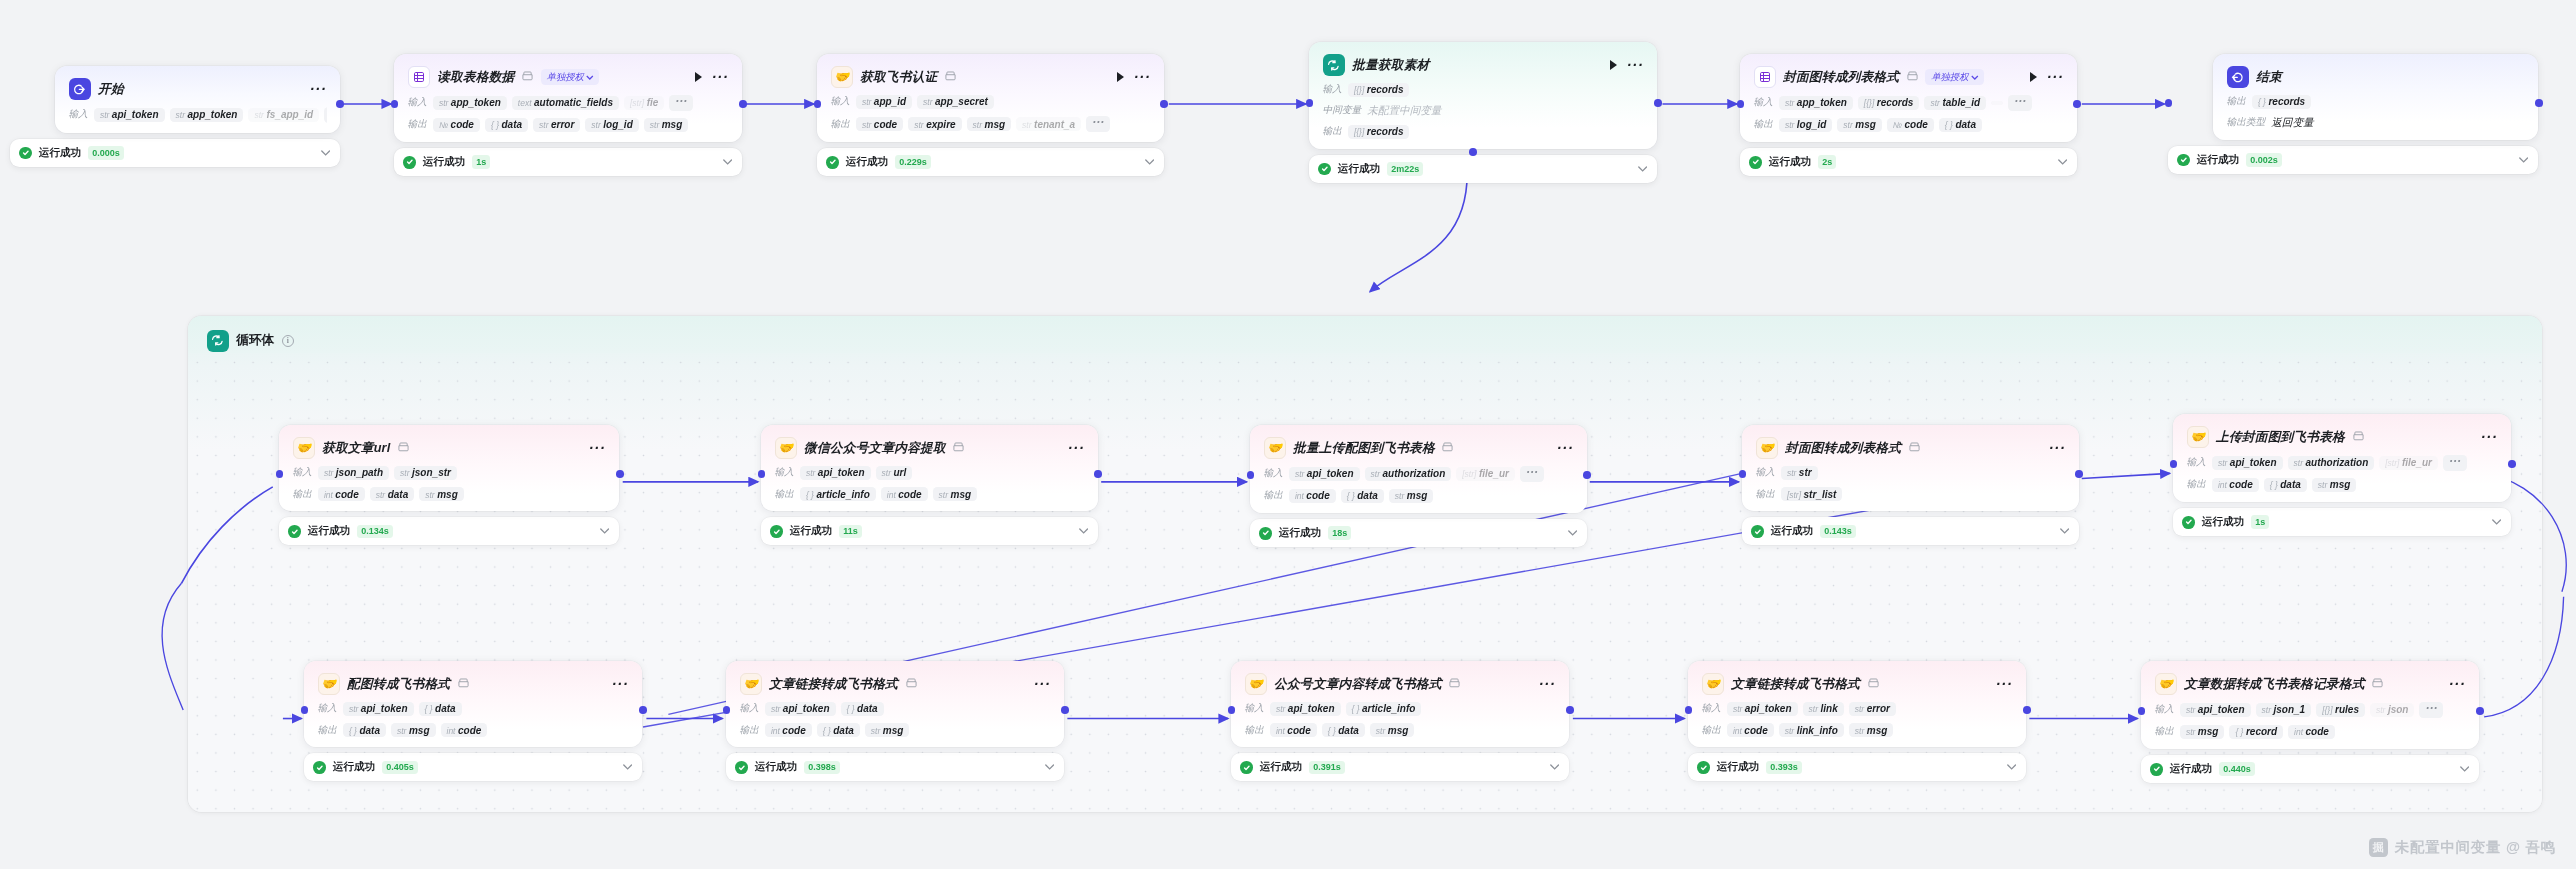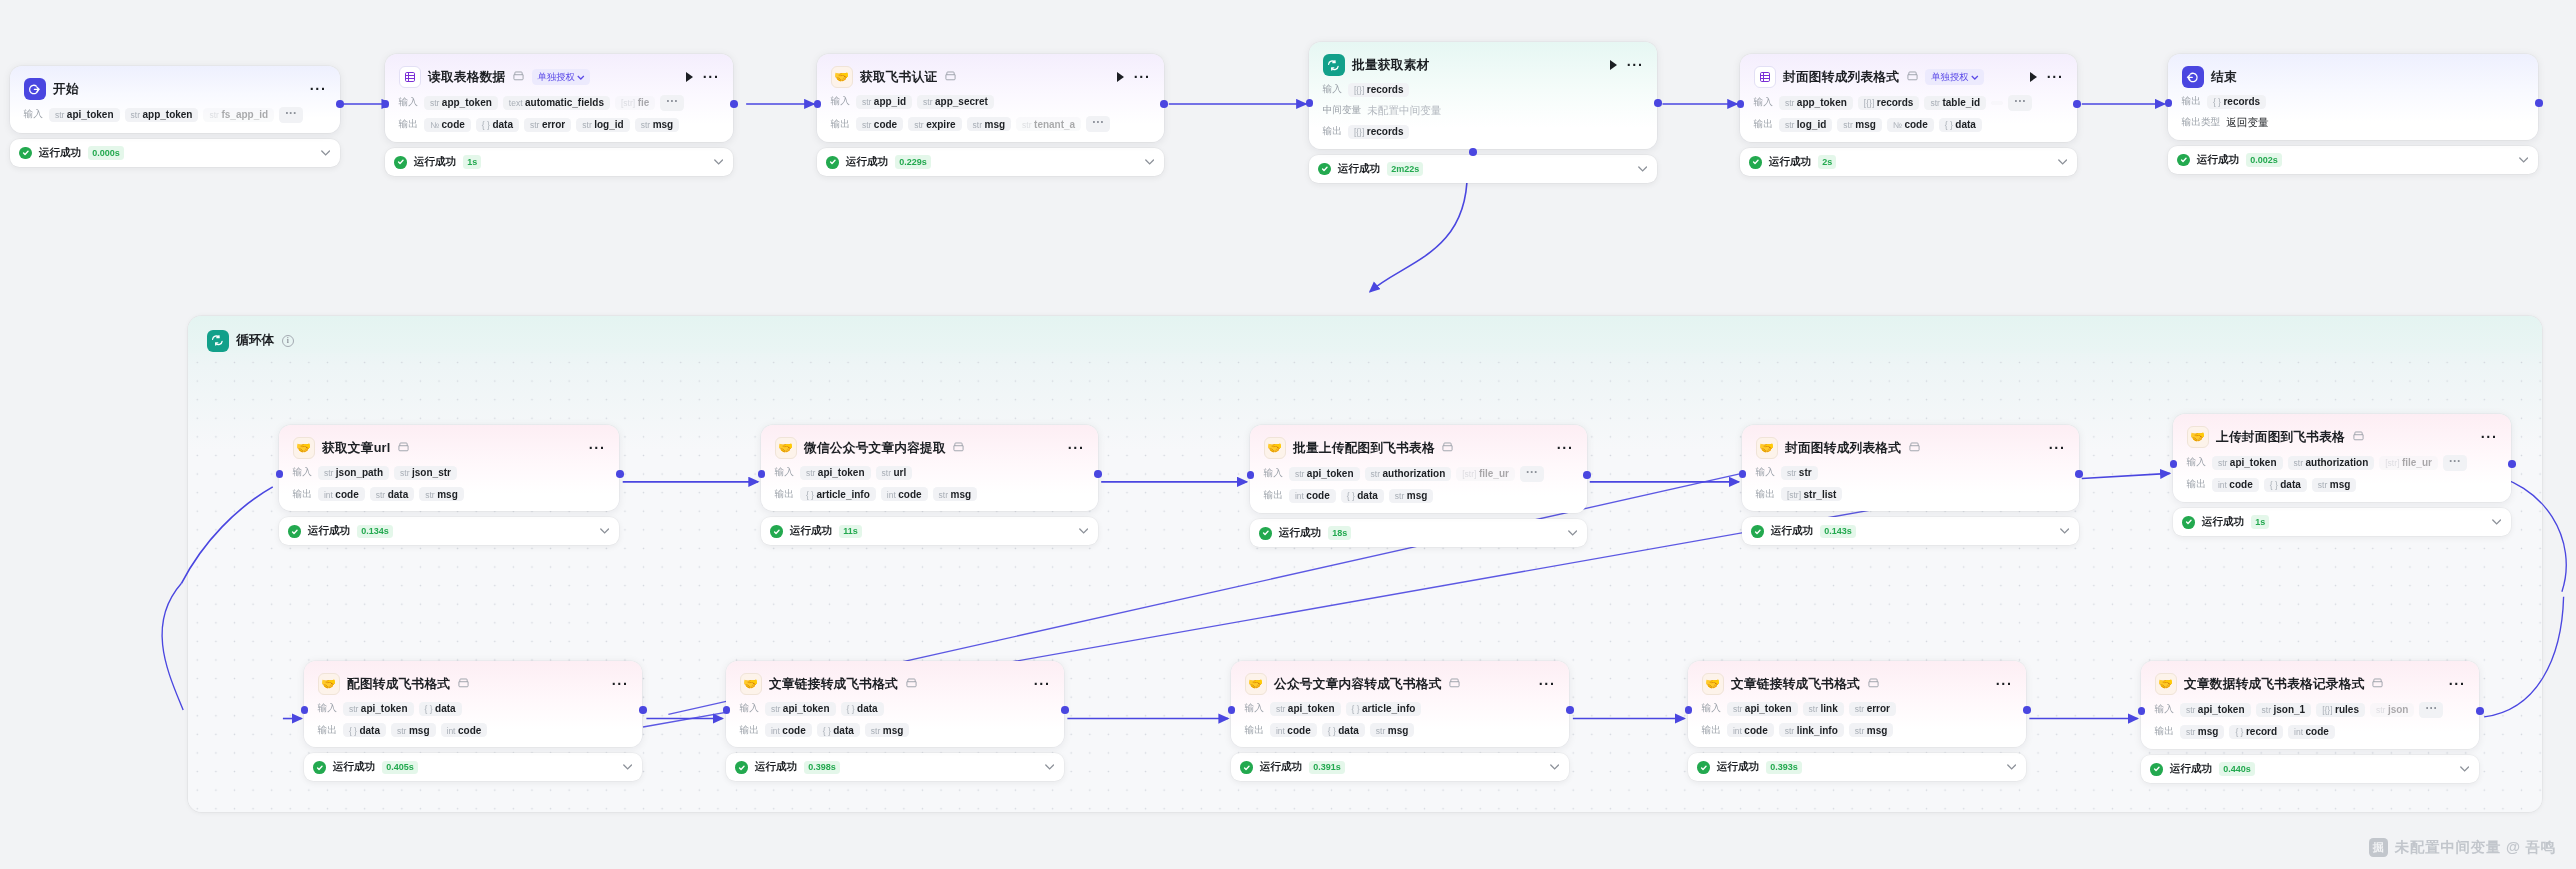--- a/index.html
+++ b/index.html
@@ -16,22 +16,23 @@
   svg.edges { position:absolute; left:0; top:0; width:2576px; height:869px; pointer-events:none; z-index:3; }
 
   
   .node { position:absolute; z-index:5; }
   .card {
     border-radius: 12px;
     background: #ffffff;
     box-shadow: 0 1.7px 8.5px rgba(28,31,35,.08), 0 0 0 0.8px rgba(28,31,35,.035);
     padding: 12px 13.5px 10px 13.5px;
     position: relative;
-  }
-  .card.tint-indigo  { background: linear-gradient(180deg,#eef0fe 0%, #f8f9ff 42%, #ffffff 78%); }
+    font-style: italic;
+  }
+  .card.tint-indigo  { background: linear-gradient(180deg,#eef0fe 0%, #f8f9ff 42%, #ffffff 78%); margin-left: 45px; }
   .card.tint-violet  { background: linear-gradient(180deg,#f4eefd 0%, #fbf8ff 45%, #ffffff 80%); }
   .card.tint-pink    { background: linear-gradient(180deg,#fdeef4 0%, #fff8fb 45%, #ffffff 80%); }
   .card.tint-teal    { background: linear-gradient(180deg,#e6f7f3 0%, #f5fcfa 45%, #ffffff 80%); }
 
   .card-head { display:flex; align-items:center; gap:7.6px; }
   .nicon {
     width:22px; height:22px; border-radius:6px; flex:0 0 auto;
     display:flex; align-items:center; justify-content:center;
     font-size:12.7px; line-height:1;
   }
@@ -223,21 +224,21 @@
             </svg>
           </span>
           <span class="st-label">运行成功</span>
           <span class="st-time">0.000s</span>
           <span class="chev"><svg width="9.3" height="6" viewBox="0 0 12 7" fill="none" stroke="#8c9199" stroke-width="1.7" stroke-linecap="round">
               <path d="M1 1l5 5 5-5"></path>
             </svg></span>
         </div>
         <span class="port" style="left: 326px; top: 34px;"></span>
       </div>
-      <div class="node" style="left: 385px; top: 54px; width: 348px;">
+      <div class="node" style="left: 394px; top: 54px; width: 348px;">
         <div class="card tint-violet">
           <div class="card-head">
             <span class="nicon ico-sheet">
               <svg width="12" height="12" viewBox="0 0 24 24" fill="none" stroke="#7a2ed6" stroke-width="2">
                 <rect x="3" y="3" width="18" height="18" rx="2.5"></rect>
                 <path d="M3 9h18M3 15h18M9 3v18"></path>
               </svg>
             </span>
             <span class="ntitle">读取表格数据</span>
             <span class="mini-ico"><svg width="11" height="9.3" viewBox="0 0 24 20" fill="none" stroke="#9aa0a8" stroke-width="2">

